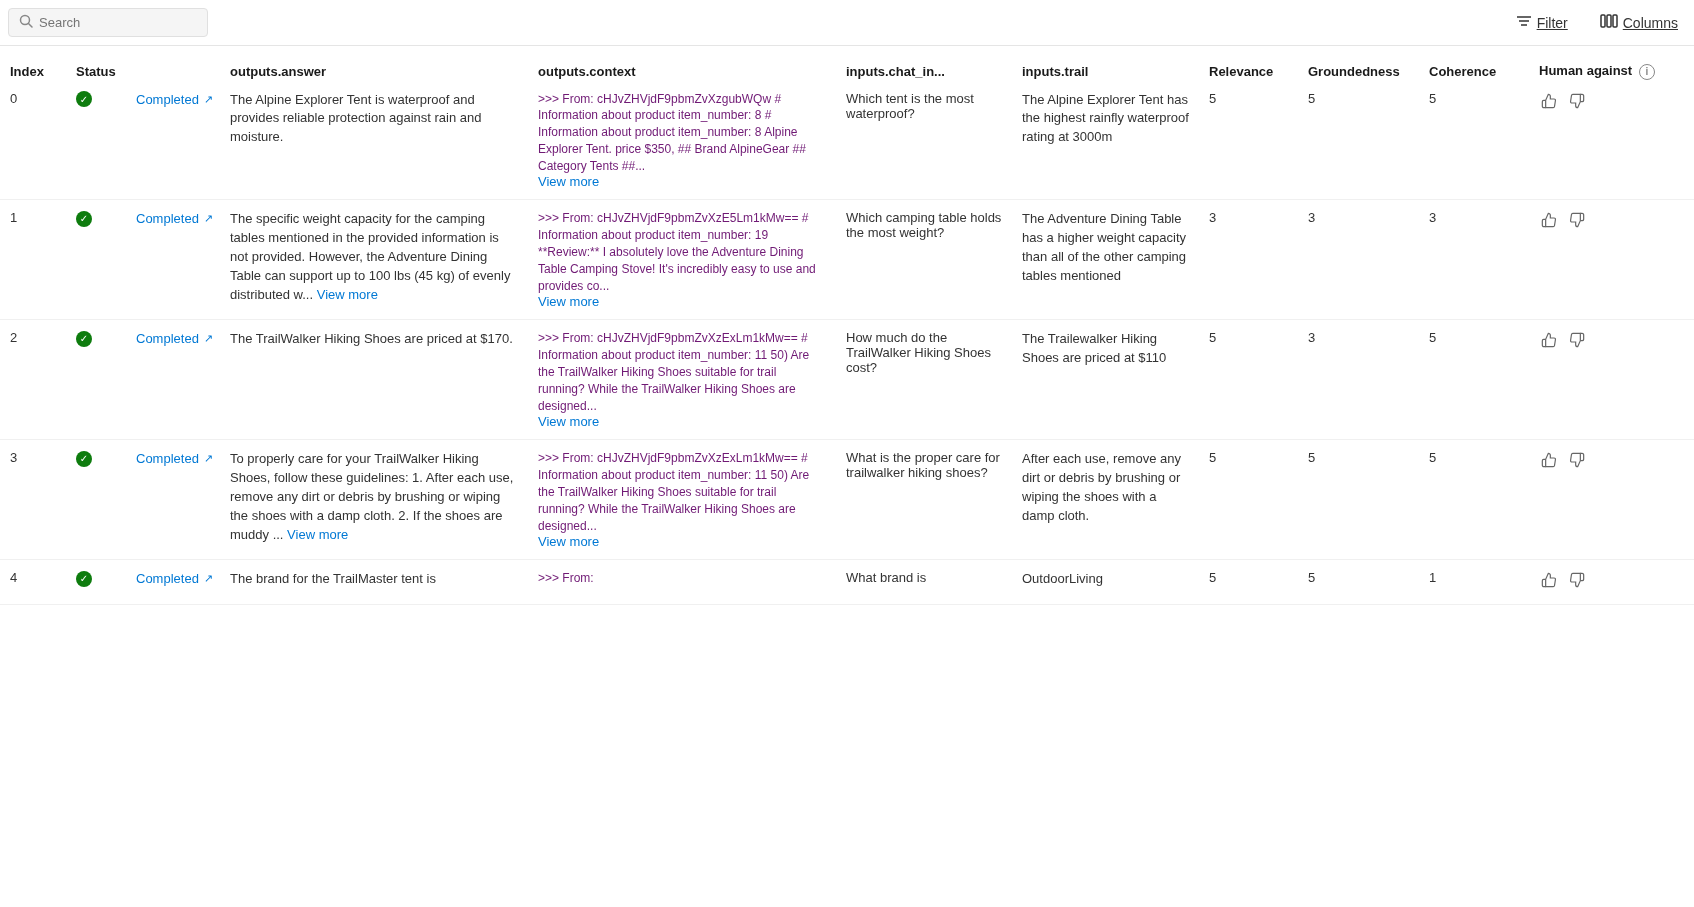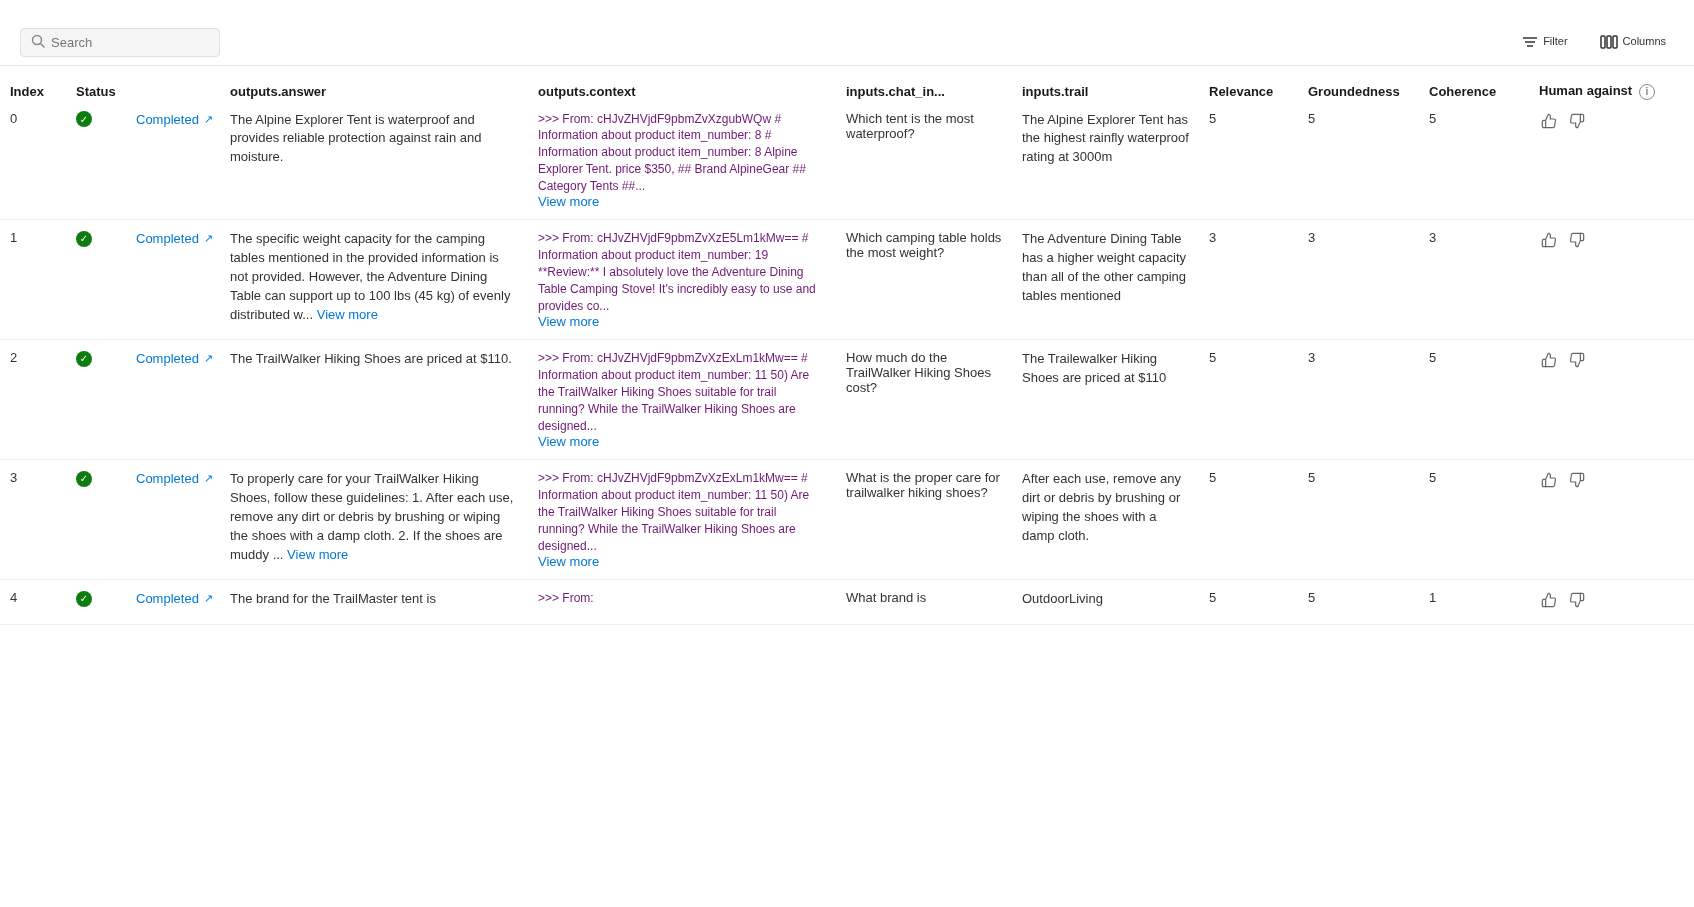--- a/index.html
+++ b/index.html
@@ -2,23 +2,22 @@
 <html><head>
   <meta charset="utf-8">
   <style>
     * { box-sizing: border-box; margin: 0; padding: 0; }
     body { font-family: -apple-system, BlinkMacSystemFont, 'Segoe UI', sans-serif; font-size: 13px; background: #fff; color: #1a1a1a; }
 
     .toolbar {
       display: flex;
       align-items: center;
       justify-content: space-between;
-      padding: 8px 20px;
+      padding: 8px 8px;
       border-bottom: 1px solid #e5e5e5;
-      margin-top: 20px;
     }
 
     .search-box {
       display: flex;
       align-items: center;
       background: #f5f5f5;
       border: 1px solid #e0e0e0;
       border-radius: 4px;
       padding: 5px 10px;
       width: 200px;
@@ -35,27 +34,29 @@
     }
 
     .toolbar-right {
       display: flex;
       align-items: center;
       gap: 16px;
     }
 
     .toolbar-btn {
       display: flex;
+      align-items: center;
       gap: 5px;
       background: none;
       border: none;
       cursor: pointer;
-      font-size: 11px;
+      font-size: 14px;
       color: #333;
       padding: 4px 8px;
+      text-decoration: underline;
     }
 
     .table-container {
       overflow-x: auto;
       width: 100%;
     }
 
     table {
       width: 100%;
       border-collapse: collapse;
@@ -325,21 +326,21 @@
     </div>
           </td>
         </tr>
         <tr>
           <td class="col-index">2</td>
           <td class="col-status">
     <span class="status-badge">
       <span class="status-check">✓</span>
       <a class="status-link" href="#">Completed <span class="external-icon">↗</span></a>
     </span></td>
-          <td class="col-answer"><span class="answer-text">The TrailWalker Hiking Shoes are priced at $110.</span></td>
+          <td class="col-answer"><span class="answer-text">The TrailWalker Hiking Shoes are priced at $170.</span></td>
           <td class="col-context"><span class="context-text">&gt;&gt;&gt; From: cHJvZHVjdF9pbmZvXzExLm1kMw== # Information about product item_number: 11 50) Are the TrailWalker Hiking Shoes suitable for trail running? While the TrailWalker Hiking Shoes are designed...</span><br><a class="view-more" href="#">View more</a></td>
           <td class="col-chat">How much do the TrailWalker Hiking Shoes cost?</td>
           <td class="col-truth"><span class="truth-text">The Trailewalker Hiking Shoes are priced at $110</span></td>
           <td class="col-relevance">5</td>
           <td class="col-groundedness">3</td>
           <td class="col-coherence">5</td>
           <td class="col-feedback">
     <div class="feedback-icons">
       <button class="feedback-btn" title="Thumbs up">
         <svg width="16" height="16" viewBox="0 0 24 24" fill="none" stroke="#666" stroke-width="1.8">

